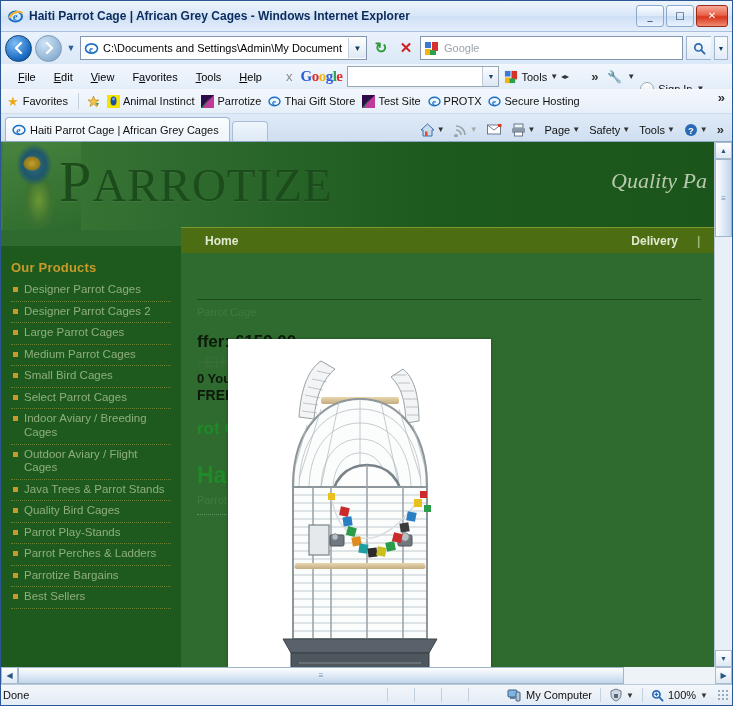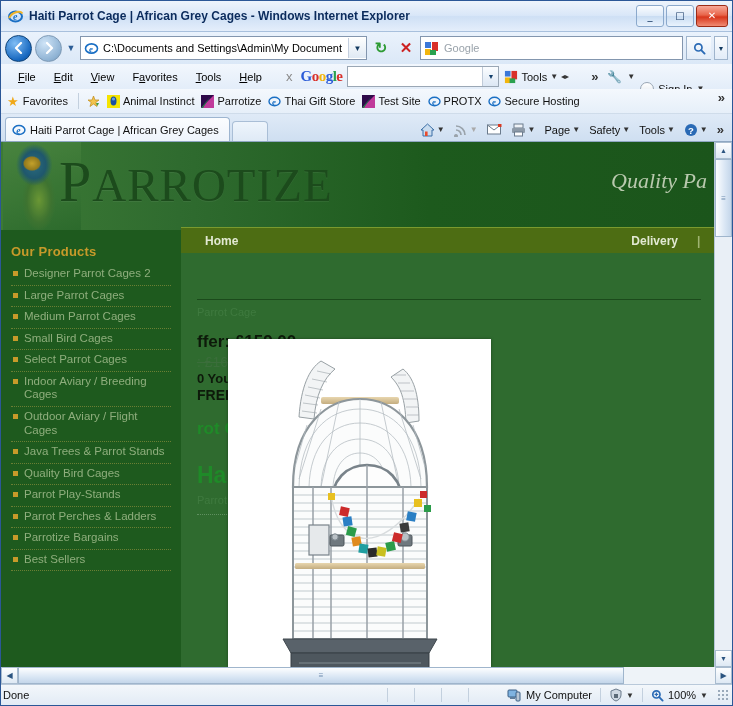--- a/index.html
+++ b/index.html
@@ -200,21 +200,21 @@
     border-top:1px solid #7a9a2e;
     padding-left:16px;
     font-size:12px;font-weight:bold;color:#dfe6cf;
     white-space:nowrap;overflow:hidden;
     gap:11px;
   }
   .navstrip .nv{padding:0 8px;color:#e2e9d3;}
   .navstrip .bar{color:#9fb472;}
   
   .sidebar{
-    position:absolute;left:0;top:88px;width:180px;bottom:0;
+    position:absolute;left:0;top:104px;width:180px;bottom:0;
     background:#1e5a1e;
     padding:14px 10px 0 10px;box-sizing:border-box;
   }
   .side-head{
     font-size:13px;font-weight:bold;color:#c79a2a;margin-bottom:5px;
     letter-spacing:0.2px;
   }
   .side-item{
     display:flex;align-items:flex-start;gap:6px;
     padding:3px 0 4px 2px;
@@ -581,20 +581,24 @@
         <span class="nv">Home</span>
         <span style="flex:0 0 355px"></span>
         <span class="nv">Delivery</span>
         <span class="bar">|</span>
         <span class="nv">Contact Us</span>
 
       </div>
 
       <div class="sidebar">
         <div class="side-head">Our Products</div>
+        <div class="side-item">
+            <span class="side-bullet"></span>
+            <span>Designer Parrot Cages</span>
+          </div>
         <div class="side-item">
             <span class="side-bullet"></span>
             <span>Designer Parrot Cages 2</span>
           </div>
         <div class="side-item">
             <span class="side-bullet"></span>
             <span>Large Parrot Cages</span>
           </div>
         <div class="side-item">
             <span class="side-bullet"></span>

